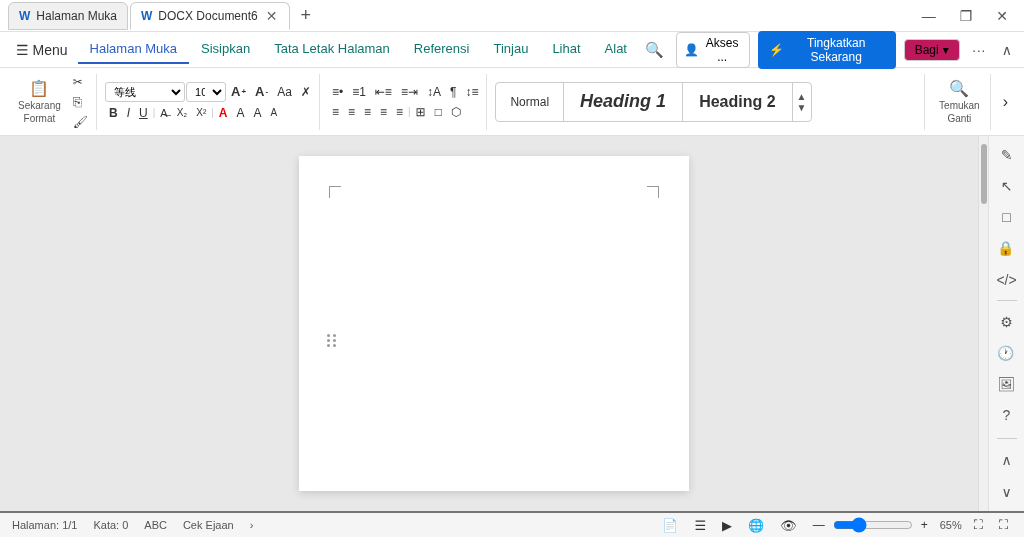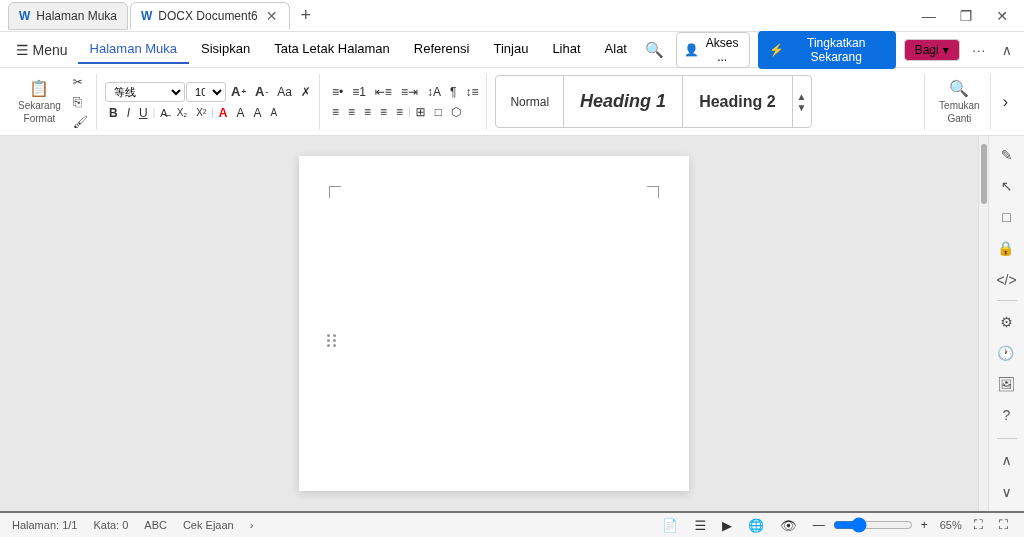--- a/index.html
+++ b/index.html
@@ -24,21 +24,21 @@
     .win-btn { background: none; border: none; cursor: pointer; font-size: 14px; padding: 4px 8px; color: #555; }
 
     
     .menubar {
       display: flex; align-items: center; background: #fff; height: 36px;
       border-bottom: 1px solid #e0e0e0; padding: 0 8px; gap: 2px;
     }
     .menu-icon { font-size: 14px; padding: 4px 8px; cursor: pointer; display: flex; align-items: center; gap: 4px; }
     .menu-tabs { display: flex; align-items: center; flex: 1; }
     .menu-tab {
-      padding: 6px 12px; cursor: pointer; font-size: 13px; color: #000000;
+      padding: 6px 12px; cursor: pointer; font-size: 13px; color: #0f766e;
       border-bottom: 2px solid transparent; white-space: nowrap;
     }
     .menu-tab.active { color: #2b5fc7; border-bottom: 2px solid #2b5fc7; font-weight: 500; }
     .menubar-right { display: flex; align-items: center; gap: 8px; }
     .user-btn {
       display: flex; align-items: center; gap: 4px; background: none; border: 1px solid #ccc;
       border-radius: 4px; padding: 3px 8px; cursor: pointer; font-size: 12px;
     }
     .upgrade-btn {
       display: flex; align-items: center; gap: 4px; background: #0b6ede; color: #fff;
@@ -78,21 +78,21 @@
       background: #fff; cursor: pointer; min-width: 80px;
     }
     .font-size-select {
       border: 1px solid #ccc; border-radius: 3px; padding: 2px 4px; font-size: 11px;
       background: #fff; cursor: pointer; width: 40px;
     }
 
     
     .style-panel {
       display: flex; align-items: center; border: 1px solid #ccc; border-radius: 4px;
-      padding: 0; height: 53px; overflow: hidden; position: relative;
+      padding: 0; height: 40px; overflow: hidden; position: relative;
     }
     .style-item {
       display: flex; align-items: center; justify-content: center;
       padding: 4px 14px; border-right: 1px solid #ccc; height: 100%;
       cursor: pointer; font-size: 12px; white-space: nowrap; min-width: 60px;
     }
     .style-heading1 { font-size: 18px; font-weight: 700; padding: 4px 16px; font-style: italic; }
     .style-heading2 { font-size: 16px; font-weight: 700; padding: 4px 16px; }
     .style-scroll { display: flex; flex-direction: column; justify-content: center; padding: 2px 4px; cursor: pointer; color: #555; }
 

